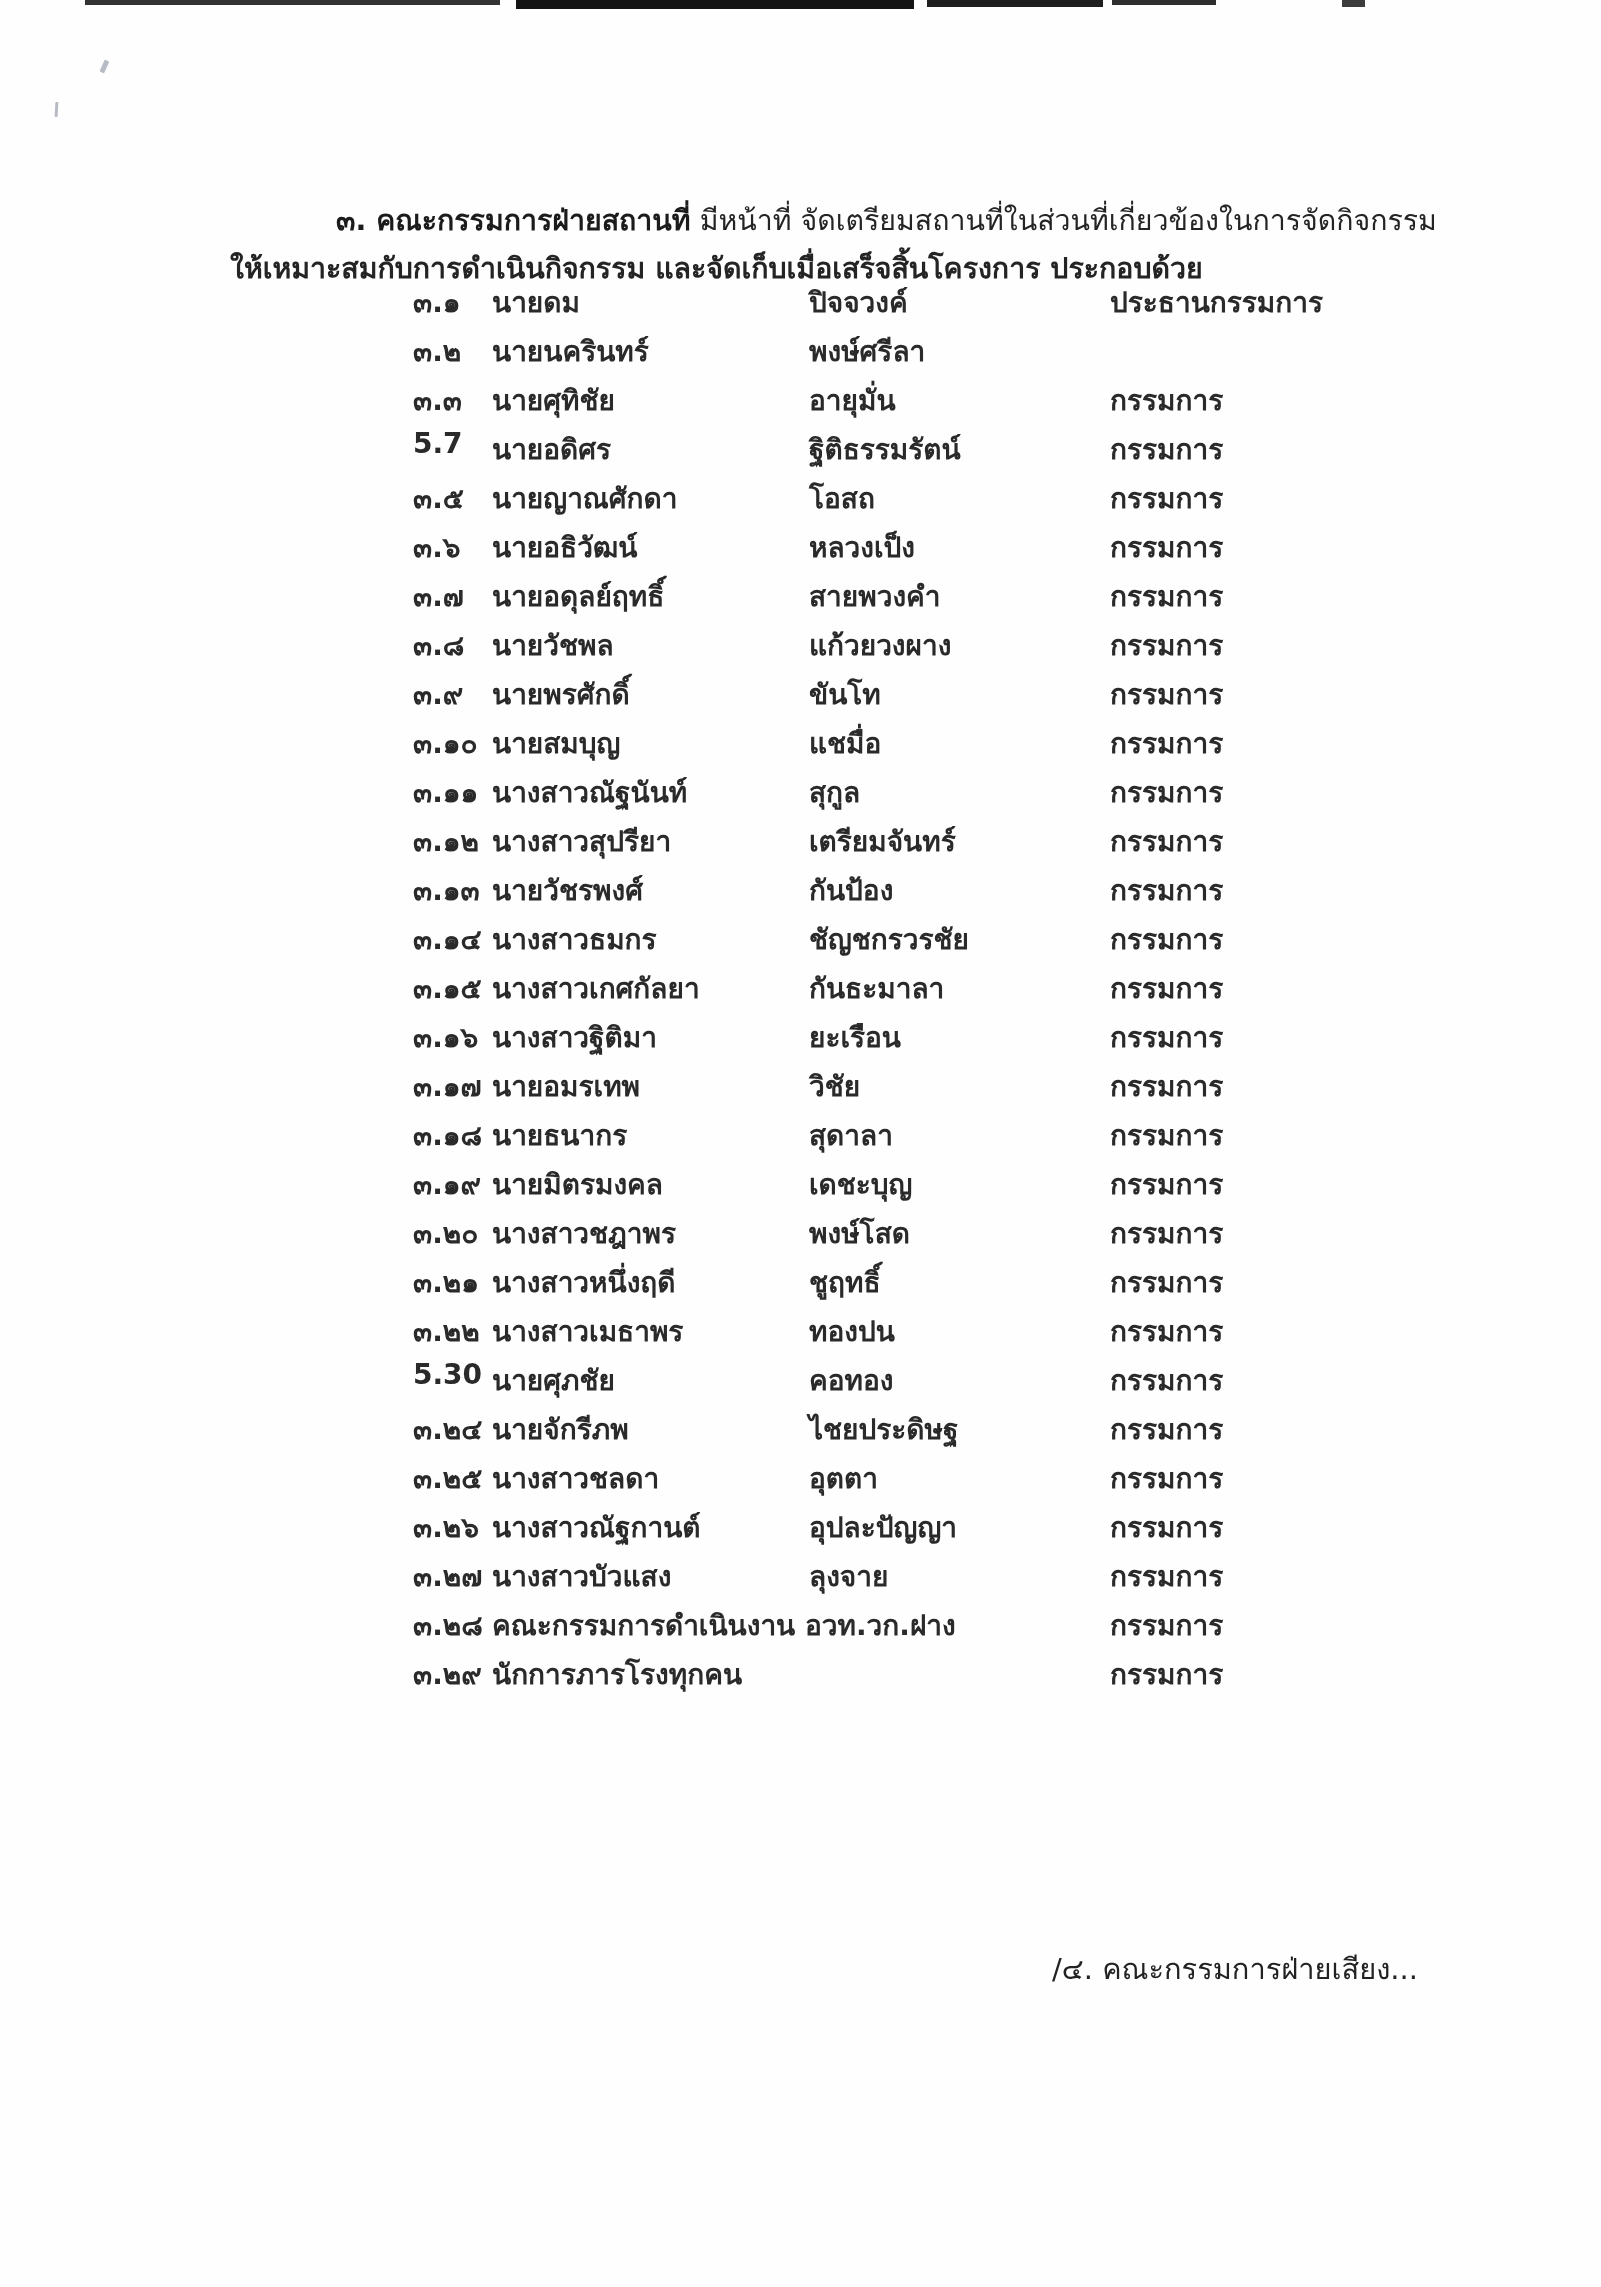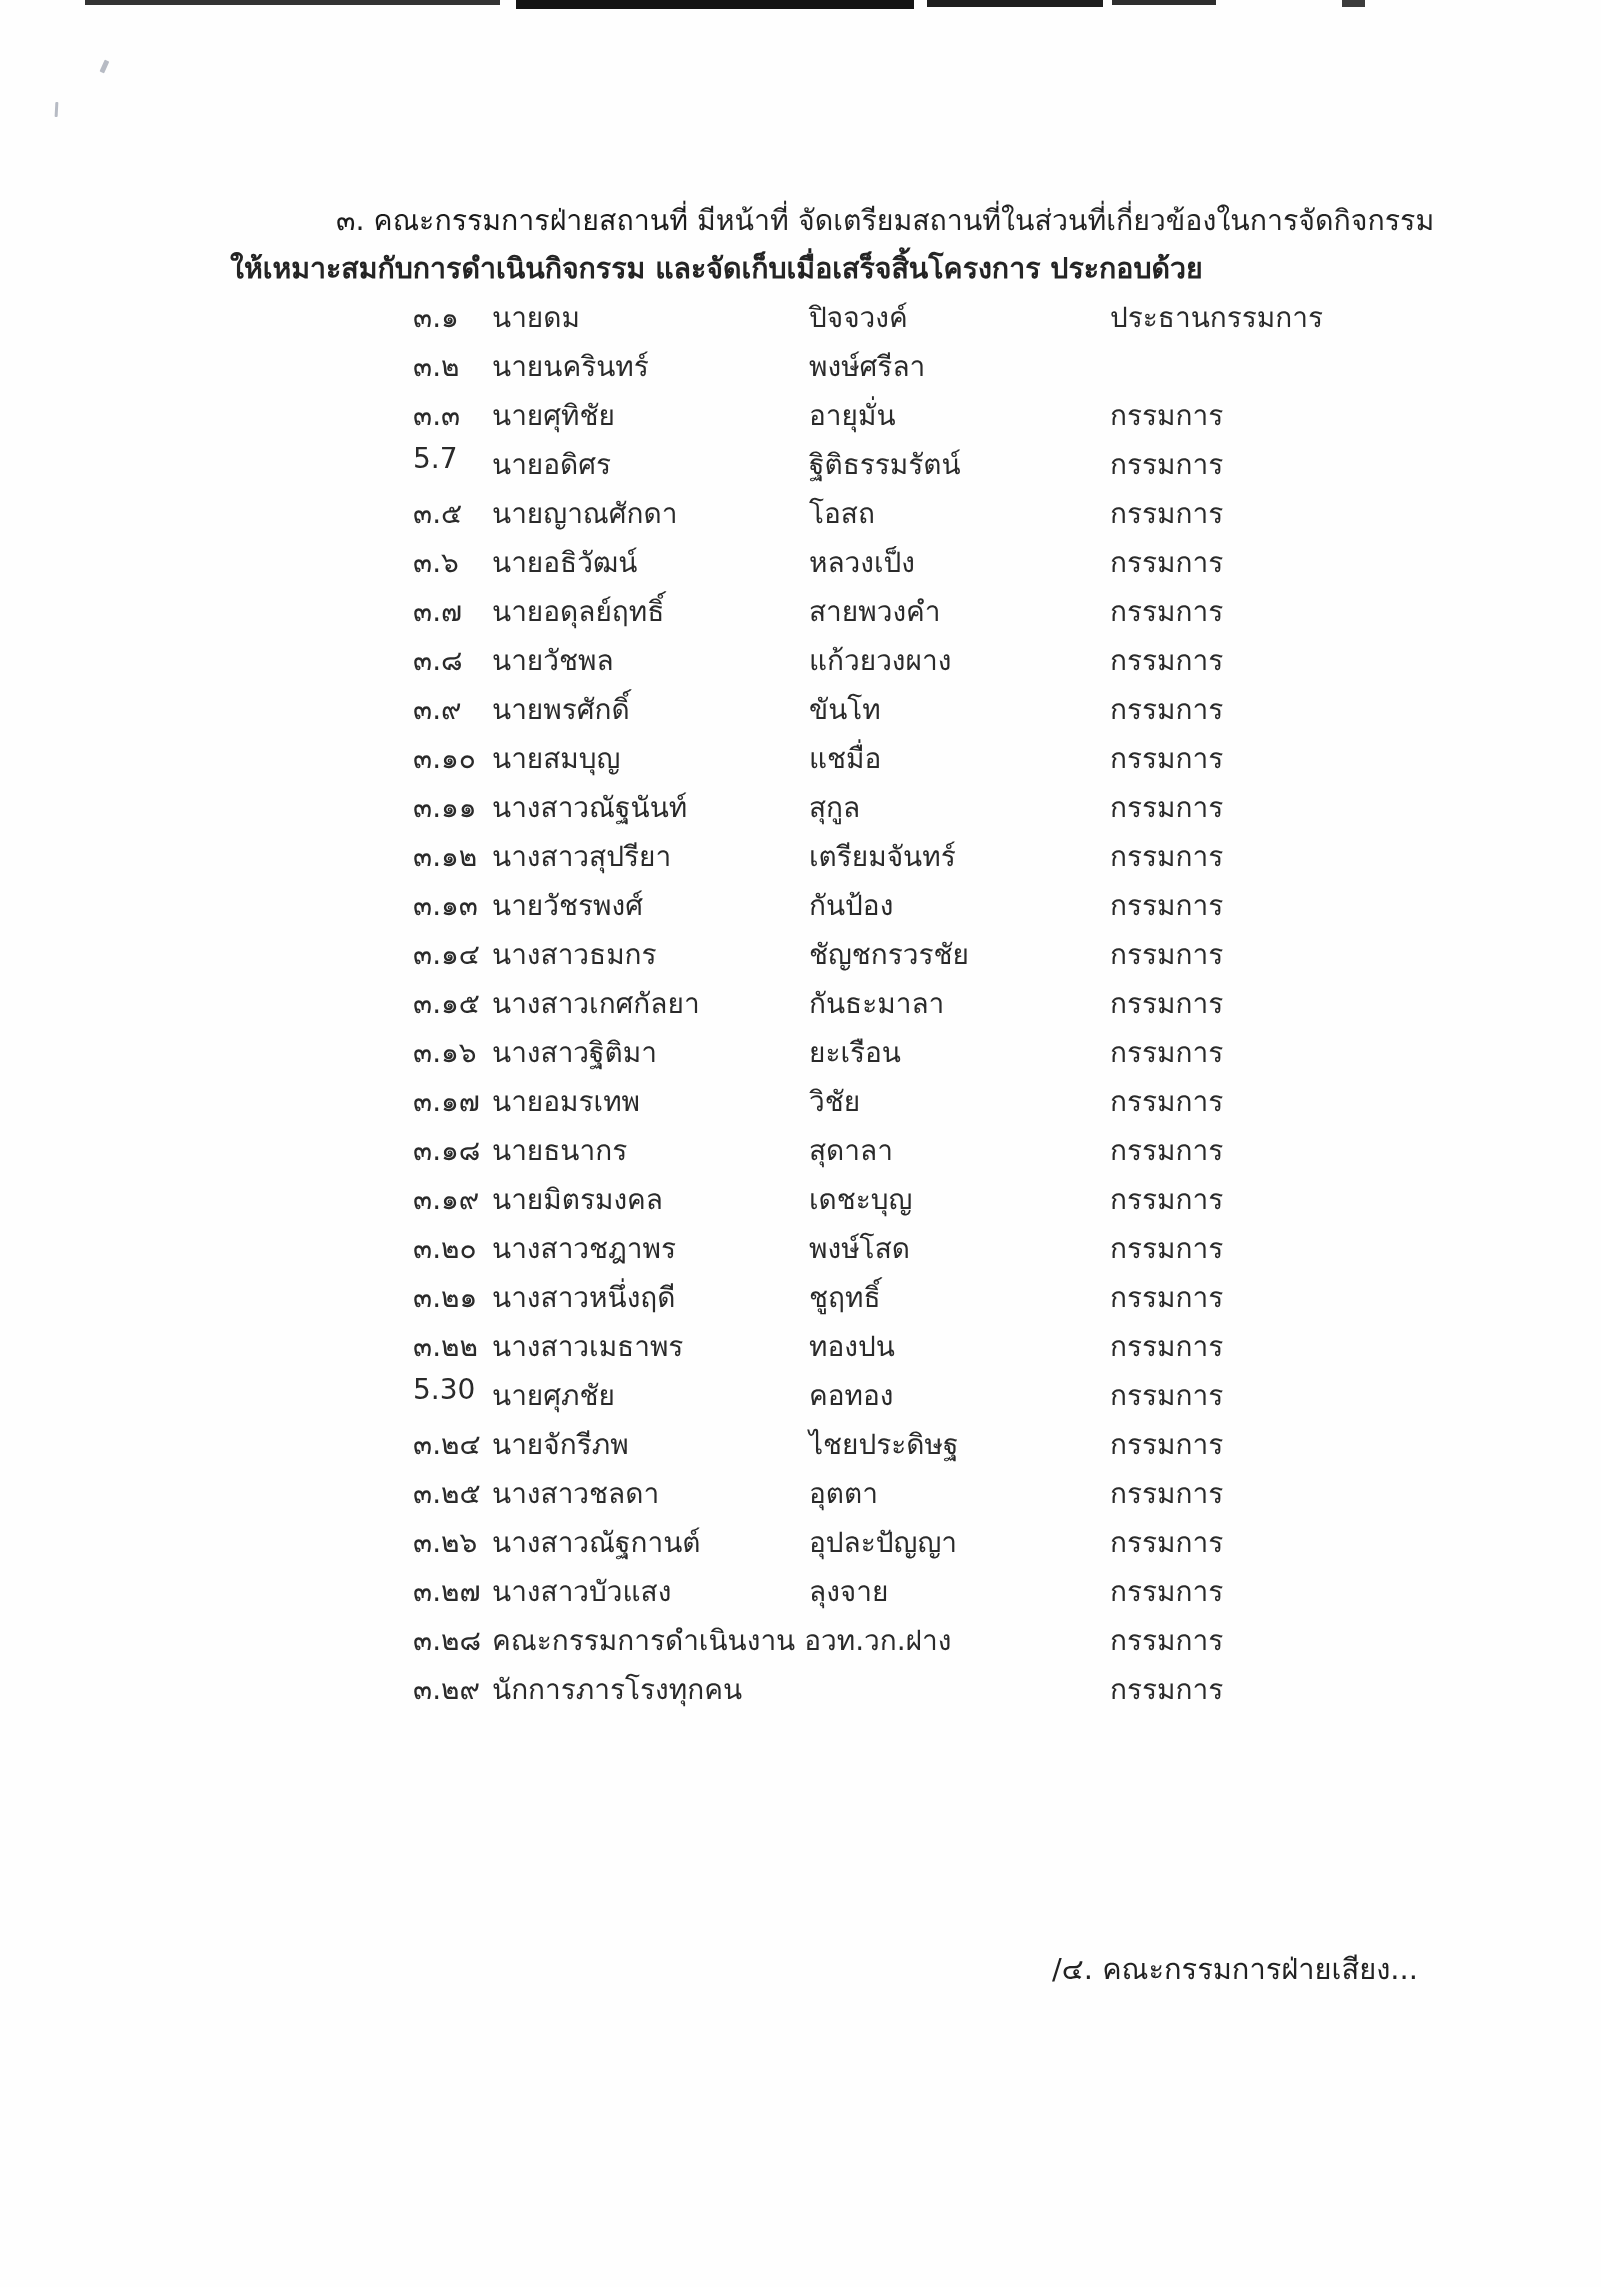--- a/index.html
+++ b/index.html
@@ -28,25 +28,25 @@
   .speck.b{left:55px;top:102px;width:2.9px;height:14.5px;transform:rotate(3deg);}
 
   .header{
     position:absolute;
     left:230px;top:197px;width:1159px;
     font-size:28.5px;line-height:48px;
     color:#242424;
   }
   .header .line1{padding-left:106px;white-space:nowrap;}
   .header .line2{white-space:nowrap;font-weight:bold;}
-  .header .section-head{font-weight:400;color:#1b1b1b;}
+  .header .section-head{font-weight:700;color:#1b1b1b;}
 
   .member-list{
     position:absolute;
-    left:413px;top:295px;width:1120px;
+    left:413px;top:280px;width:1120px;font-weight:bold;
   }
   .member-row{
     display:grid;
     grid-template-columns:79px 317px 301px auto;
     height:49px;
     align-items:start;
     font-size:28px;
     color:#2a2a2a;
   }
   .member-row .cell{white-space:nowrap;overflow:visible;}

